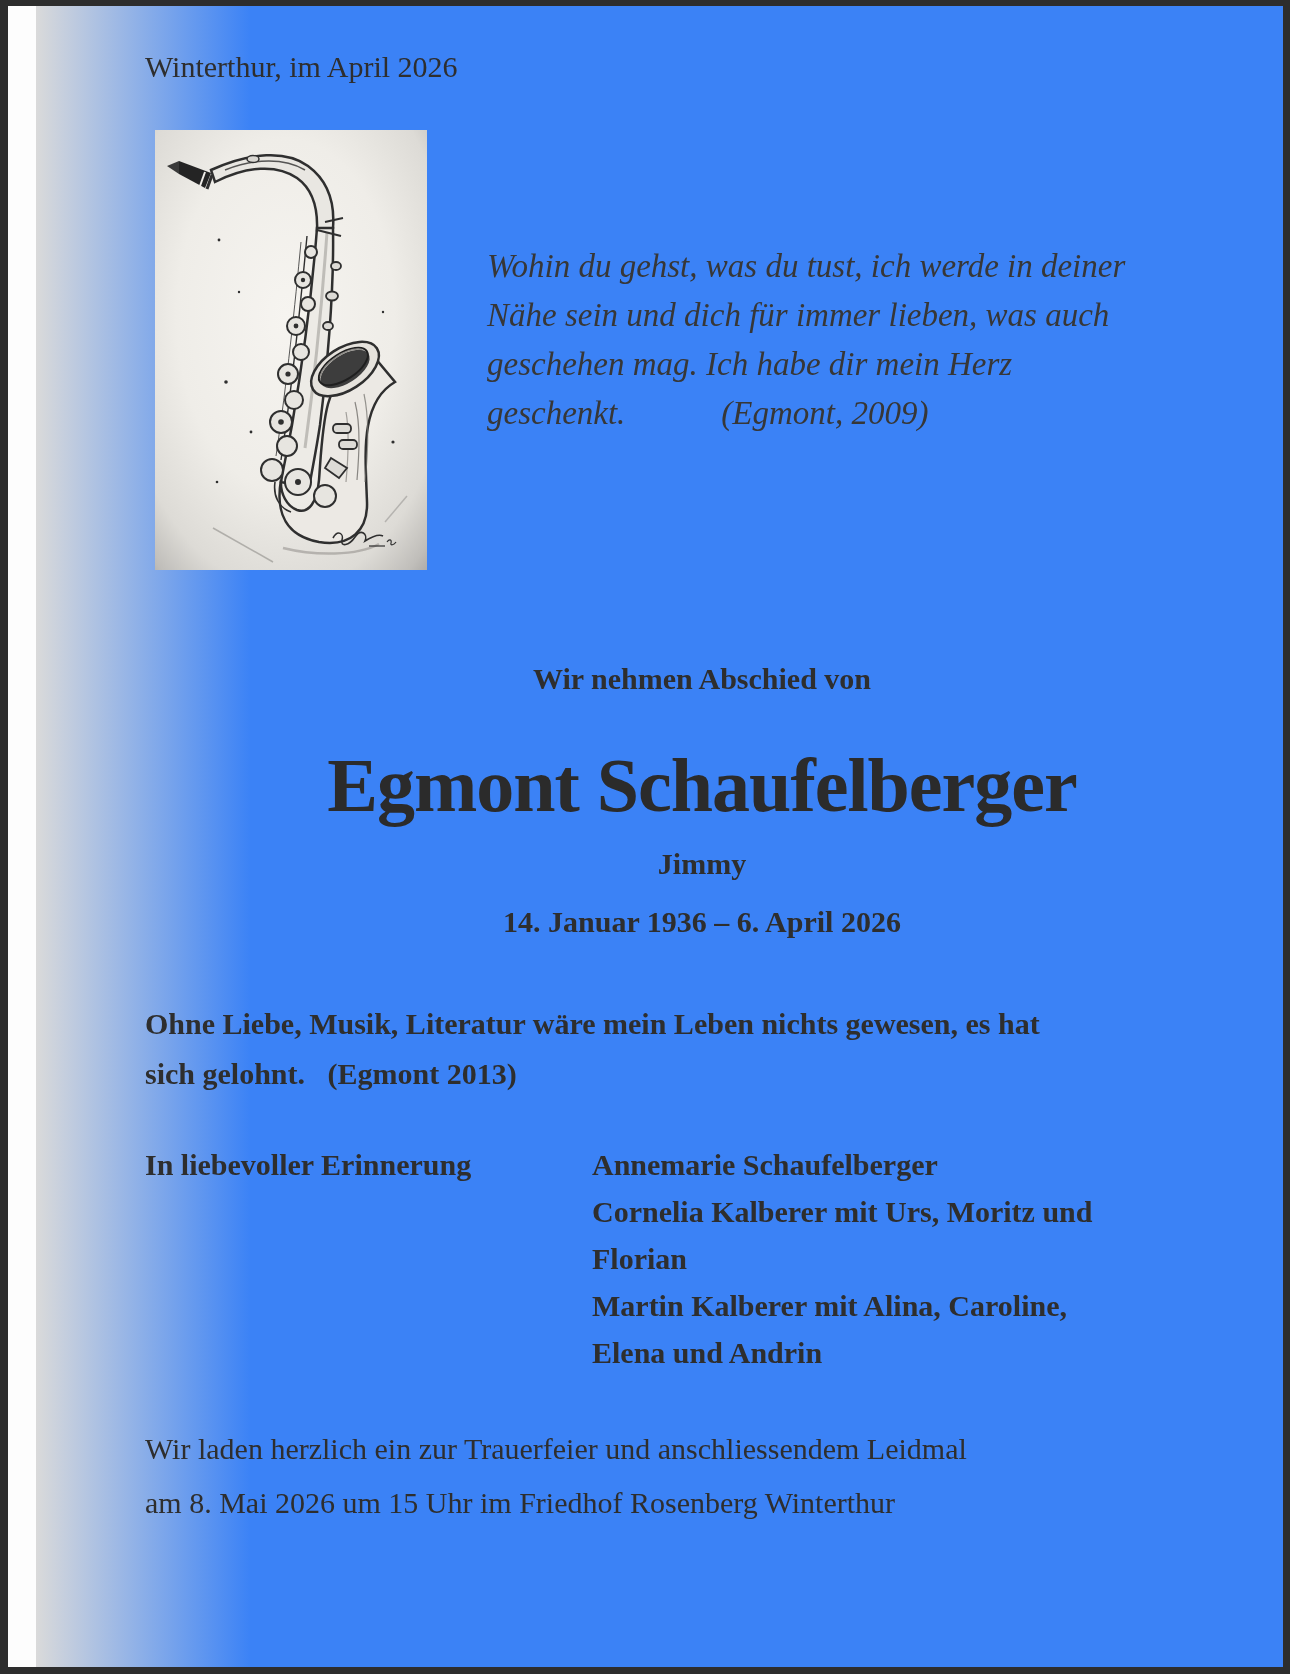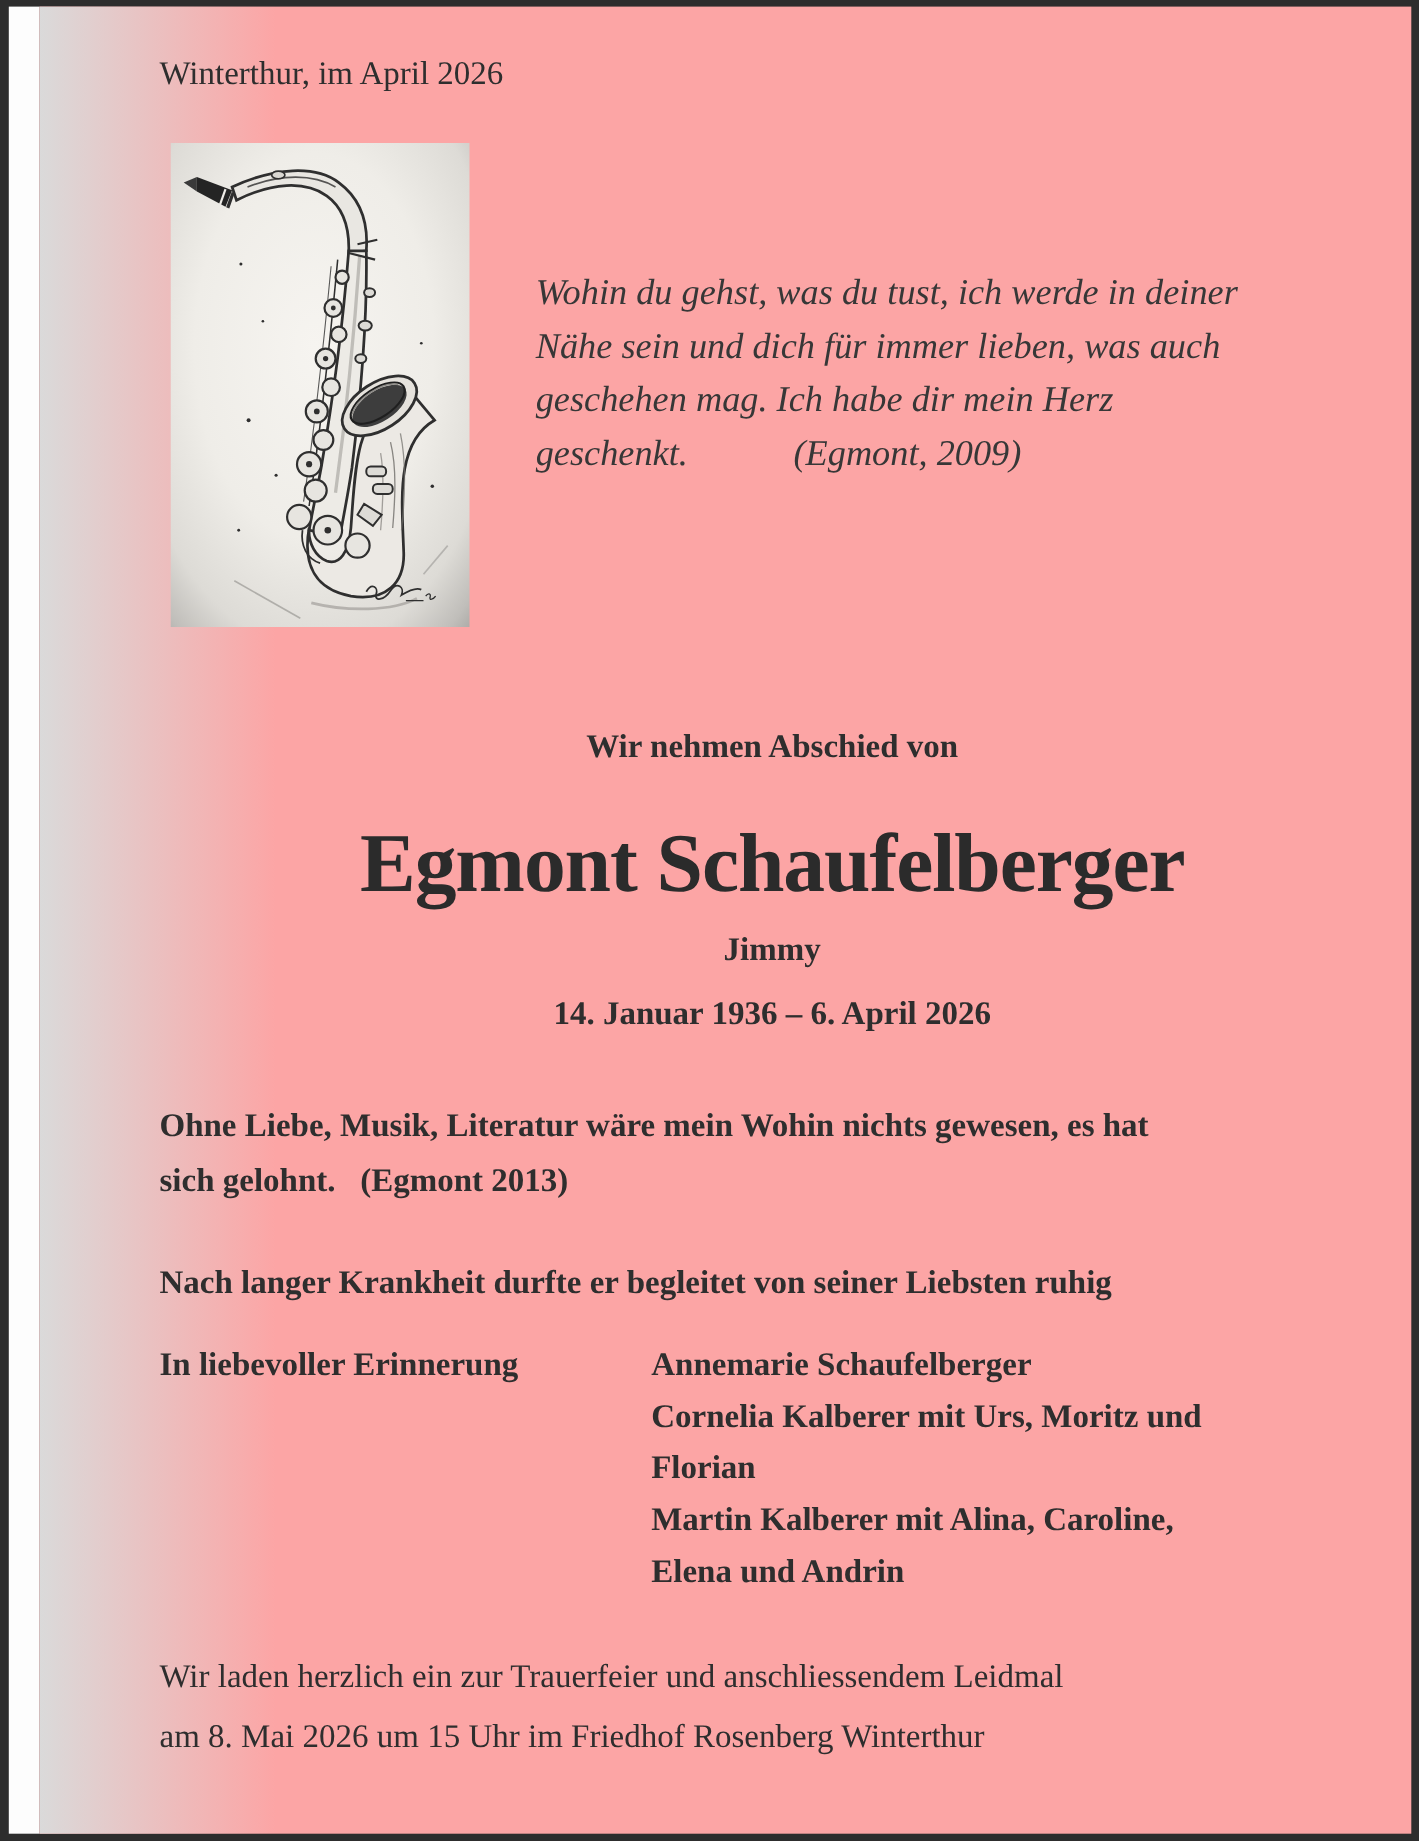--- a/index.html
+++ b/index.html
@@ -10,21 +10,21 @@
     font-family:"Liberation Serif",serif;
     color:#2e2e2e;
     overflow:hidden;
   }
   .white-strip{
     position:absolute;left:8px;top:6px;width:28px;height:1661px;
     background:#fdfdfd;
   }
   .page{
     position:absolute;left:36px;top:6px;width:1247px;height:1661px;
-    background:#fca5a5;
+    background:#3b82f6;
     box-sizing:border-box;
     padding:42px 86px 0 109px;
   }
   .page .edge-shadow{
     position:absolute;left:0;top:0;bottom:0;width:215px;
     background:linear-gradient(to right,#dadada 0%,rgba(255,255,255,0) 100%);
     pointer-events:none;
   }
   .content{position:relative;}
   .dateline{font-size:30px;line-height:38px;}
@@ -171,26 +171,25 @@
     </div>
 
     <div class="center-block">
       <div class="farewell">Wir nehmen Abschied von</div>
       <div class="name">Egmont Schaufelberger</div>
       <div class="nickname">Jimmy</div>
       <div class="dates">14. Januar 1936 – 6. April 2026</div>
     </div>
 
     <div class="para motto">
-      <div class="line">Ohne Liebe, Musik, Literatur wäre mein Wohin nichts gewesen, es hat</div>
+      <div class="line">Ohne Liebe, Musik, Literatur wäre mein Leben nichts gewesen, es hat</div>
       <div class="line">sich gelohnt.   (Egmont 2013)</div>
     </div>
 
     <div class="para passing">
-      <div class="line">Nach langer Krankheit durfte er begleitet von seiner Liebsten ruhig</div>
     </div>
 
     <div class="memorial">
       <div class="label">In liebevoller Erinnerung</div>
       <div class="names">
         <div class="line">Annemarie Schaufelberger</div>
         <div class="line">Cornelia Kalberer mit Urs, Moritz und</div>
         <div class="line">Florian</div>
         <div class="line">Martin Kalberer mit Alina, Caroline,</div>
         <div class="line">Elena und Andrin</div>

